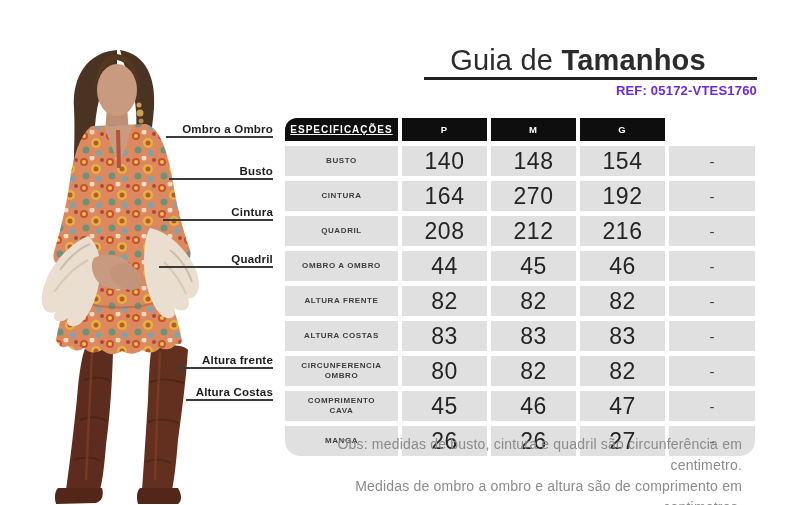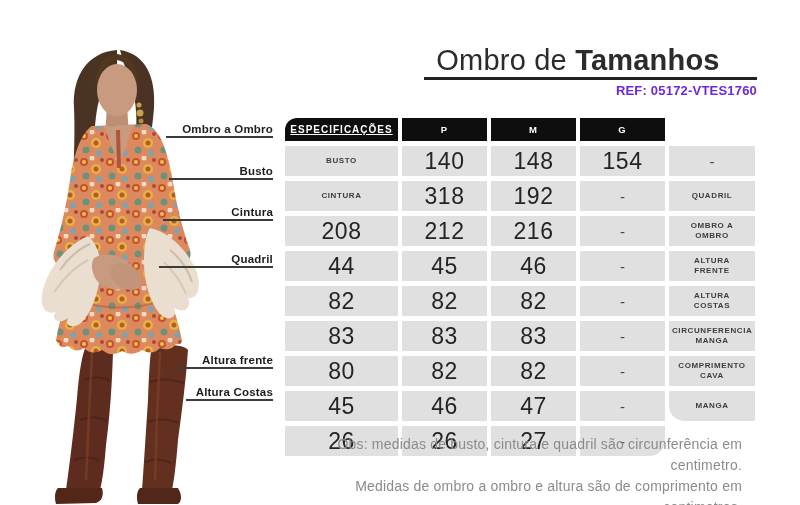--- a/index.html
+++ b/index.html
@@ -162,42 +162,43 @@
     <span class="fig-text">Quadril</span>
   </div>
   <div class="fig-line fl-4">
     <span class="fig-text">Altura frente</span>
   </div>
   <div class="fig-line fl-5">
     <span class="fig-text">Altura Costas</span>
   </div>
 
   <div id="title">
-    <span class="t-reg">Ombro de</span>
+    <span class="t-reg">Guia de</span>
     <span class="t-bold">Tamanhos</span>
   </div>
   <div id="title-underline"></div>
   <div id="ref">REF: 05172-VTES1760</div>
 
   <div id="size-table">
 
     <div class="th spec-h">ESPECIFICAÇÕES</div>
     <div class="th">P</div>
     <div class="th">M</div>
     <div class="th">G</div>
     <div class="th last-h">UN</div>
 
     <div class="td spec">BUSTO</div>
     <div class="td val">140</div>
     <div class="td val">148</div>
     <div class="td val">154</div>
     <div class="td un">-</div>
 
     <div class="td spec">CINTURA</div>
-    <div class="td val">318</div>
+    <div class="td val">164</div>
+    <div class="td val">270</div>
     <div class="td val">192</div>
     <div class="td un">-</div>
 
     <div class="td spec">QUADRIL</div>
     <div class="td val">208</div>
     <div class="td val">212</div>
     <div class="td val">216</div>
     <div class="td un">-</div>
 
     <div class="td spec">OMBRO A OMBRO</div>
@@ -211,21 +212,21 @@
     <div class="td val">82</div>
     <div class="td val">82</div>
     <div class="td un">-</div>
 
     <div class="td spec">ALTURA COSTAS</div>
     <div class="td val">83</div>
     <div class="td val">83</div>
     <div class="td val">83</div>
     <div class="td un">-</div>
 
-    <div class="td spec">CIRCUNFERENCIA MANGA</div>
+    <div class="td spec">CIRCUNFERENCIA OMBRO</div>
     <div class="td val">80</div>
     <div class="td val">82</div>
     <div class="td val">82</div>
     <div class="td un">-</div>
 
     <div class="td spec">COMPRIMENTO CAVA</div>
     <div class="td val">45</div>
     <div class="td val">46</div>
     <div class="td val">47</div>
     <div class="td un">-</div>

